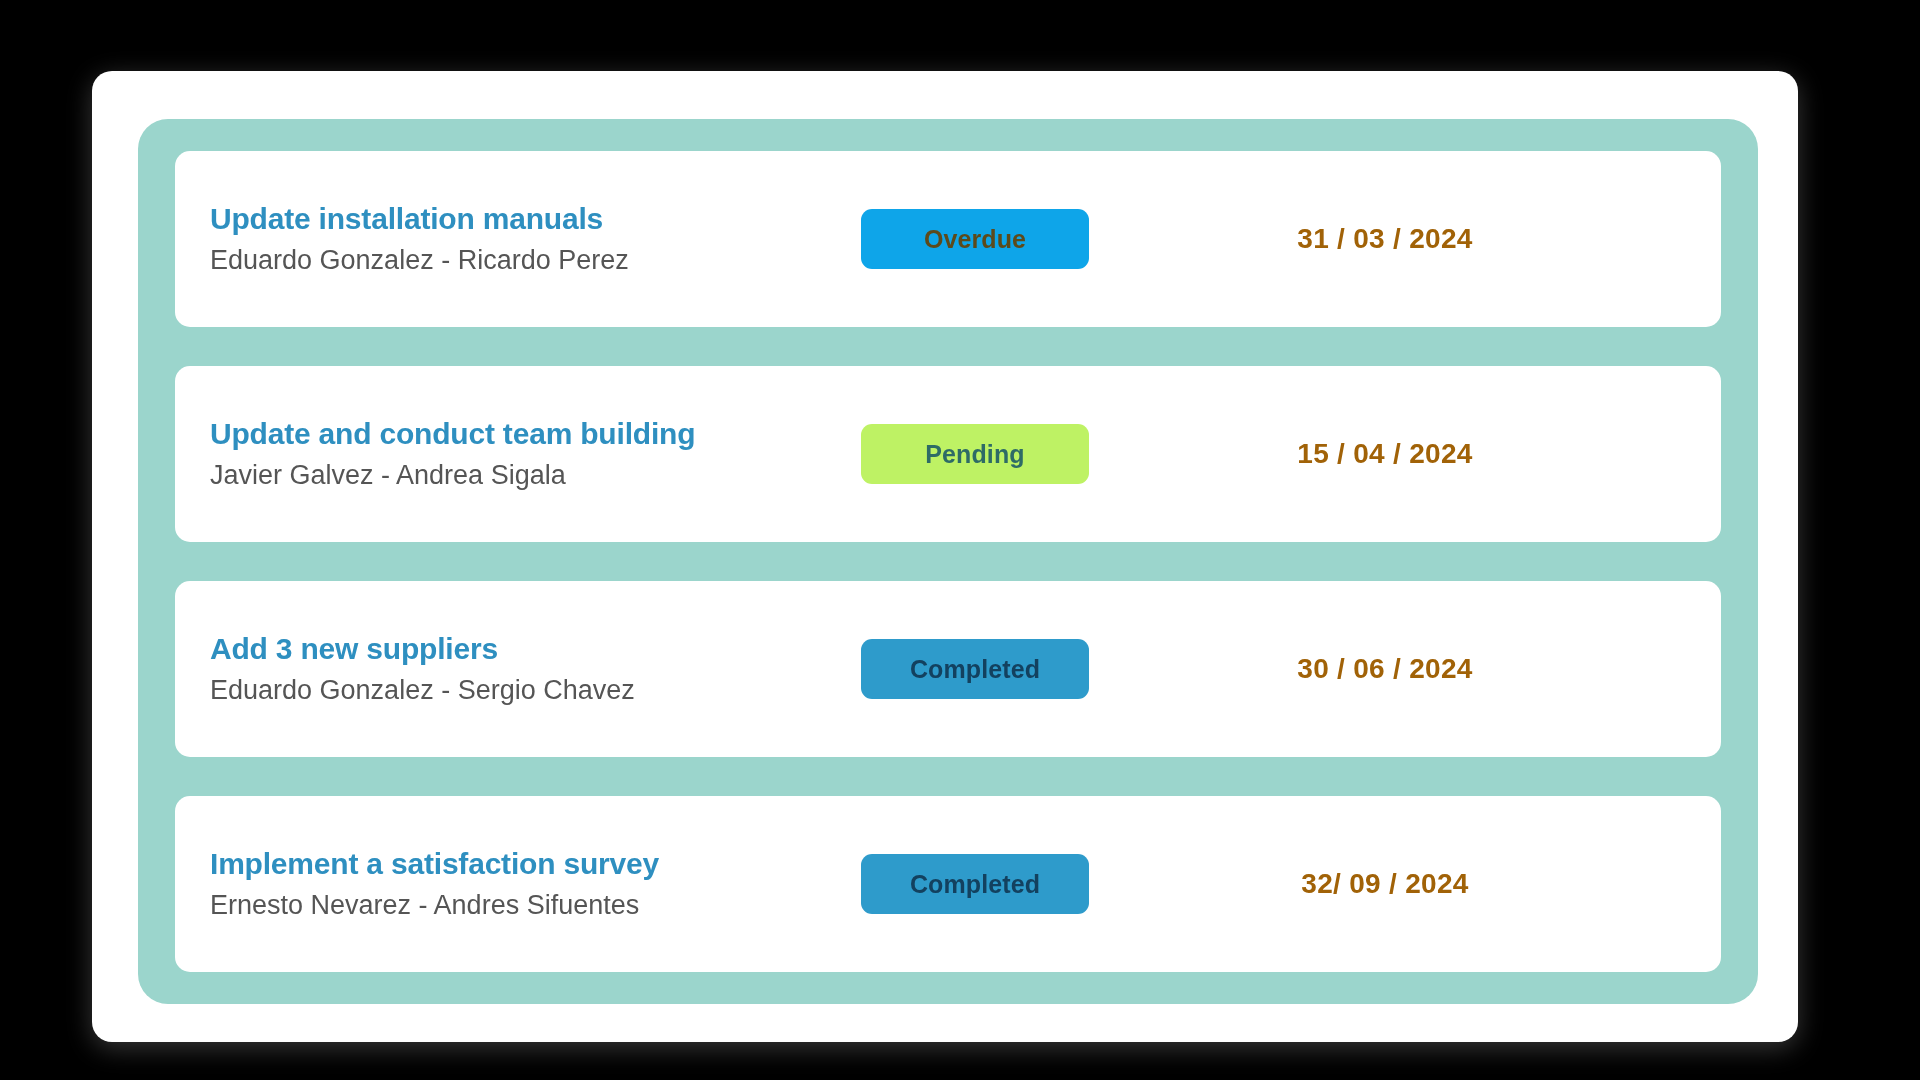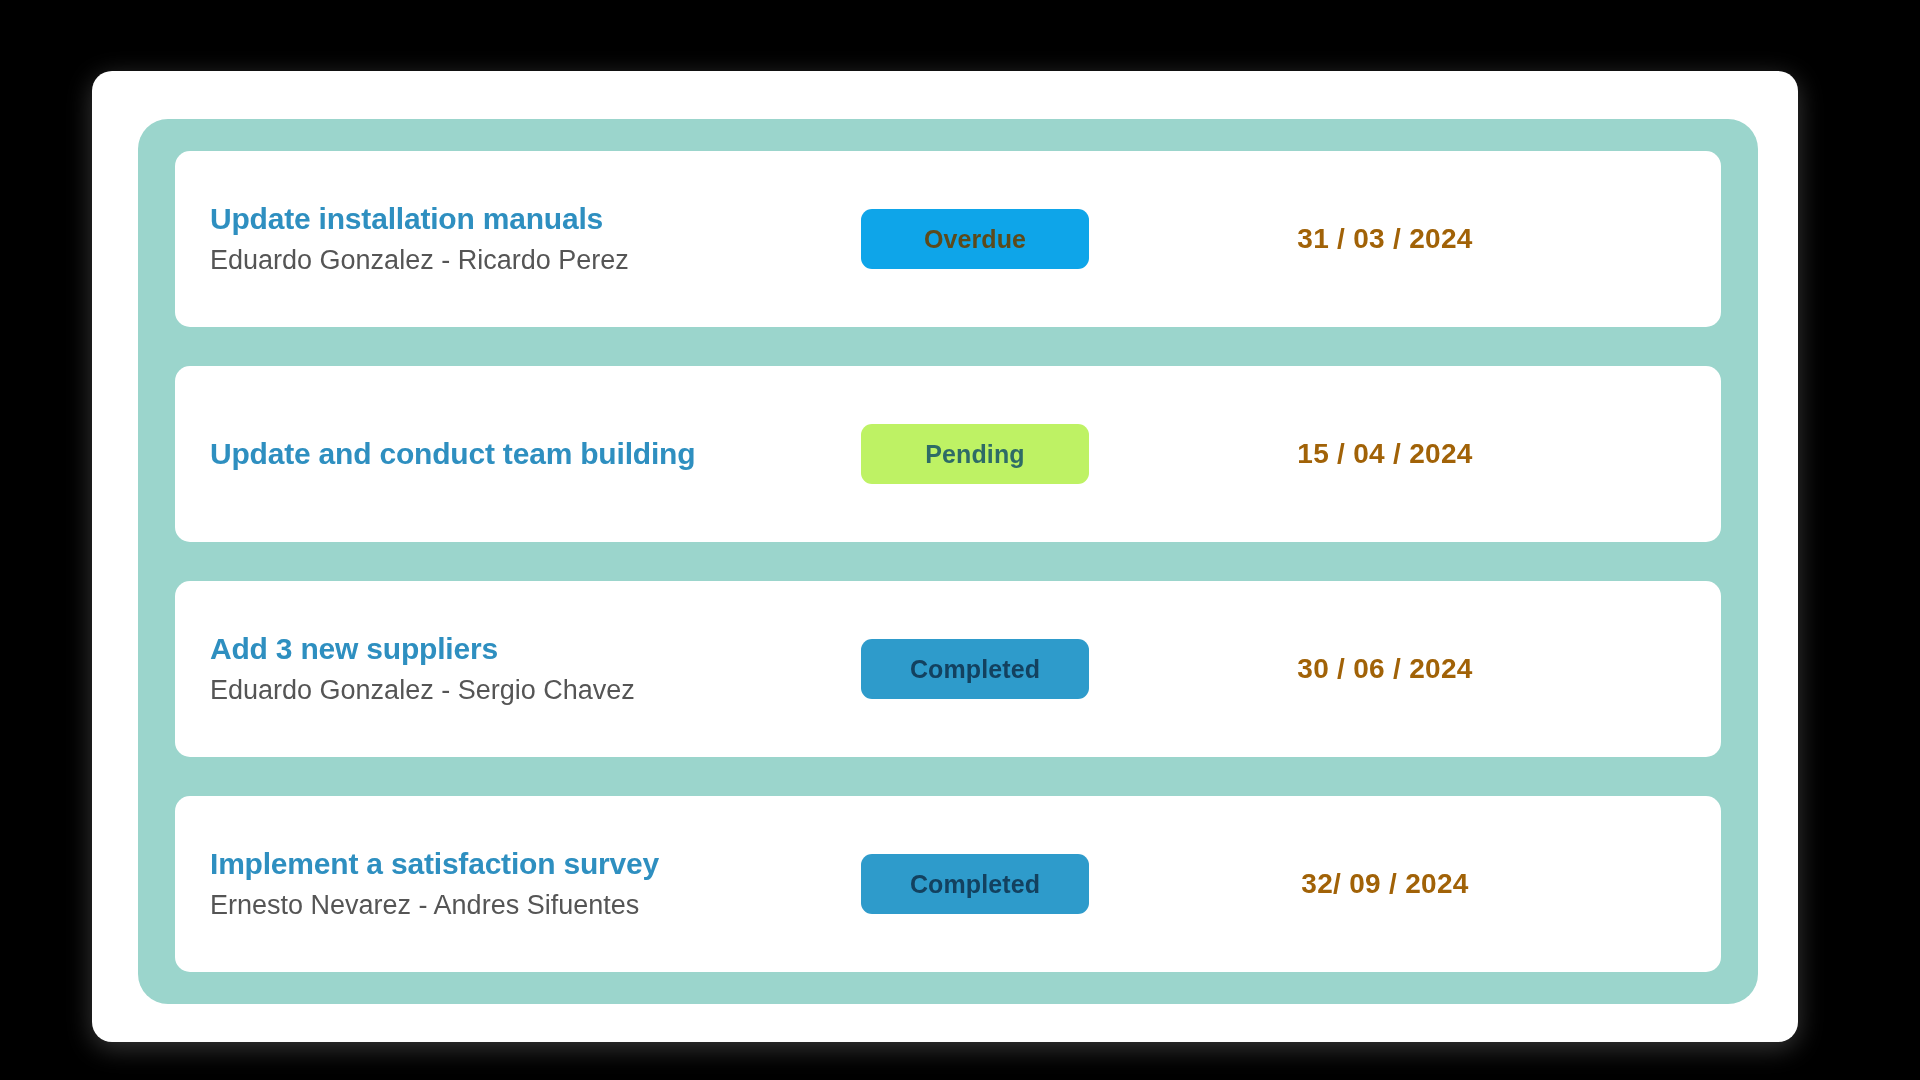--- a/index.html
+++ b/index.html
@@ -138,20 +138,21 @@
         </div>
         <div class="row-badge-cell">
           <span class="badge badge-overdue">Overdue</span>
         </div>
         <div class="row-date">31 / 03 / 2024</div>
       </div>
 
       <div class="task-row">
         <div class="row-info">
           <div class="row-title">Update and conduct team building</div>
+          <div class="row-people">Javier Galvez -  Andrea Sigala</div>
         </div>
         <div class="row-badge-cell">
           <span class="badge badge-pending">Pending</span>
         </div>
         <div class="row-date">15 / 04 / 2024</div>
       </div>
 
       <div class="task-row">
         <div class="row-info">
           <div class="row-title">Add 3 new suppliers</div>

